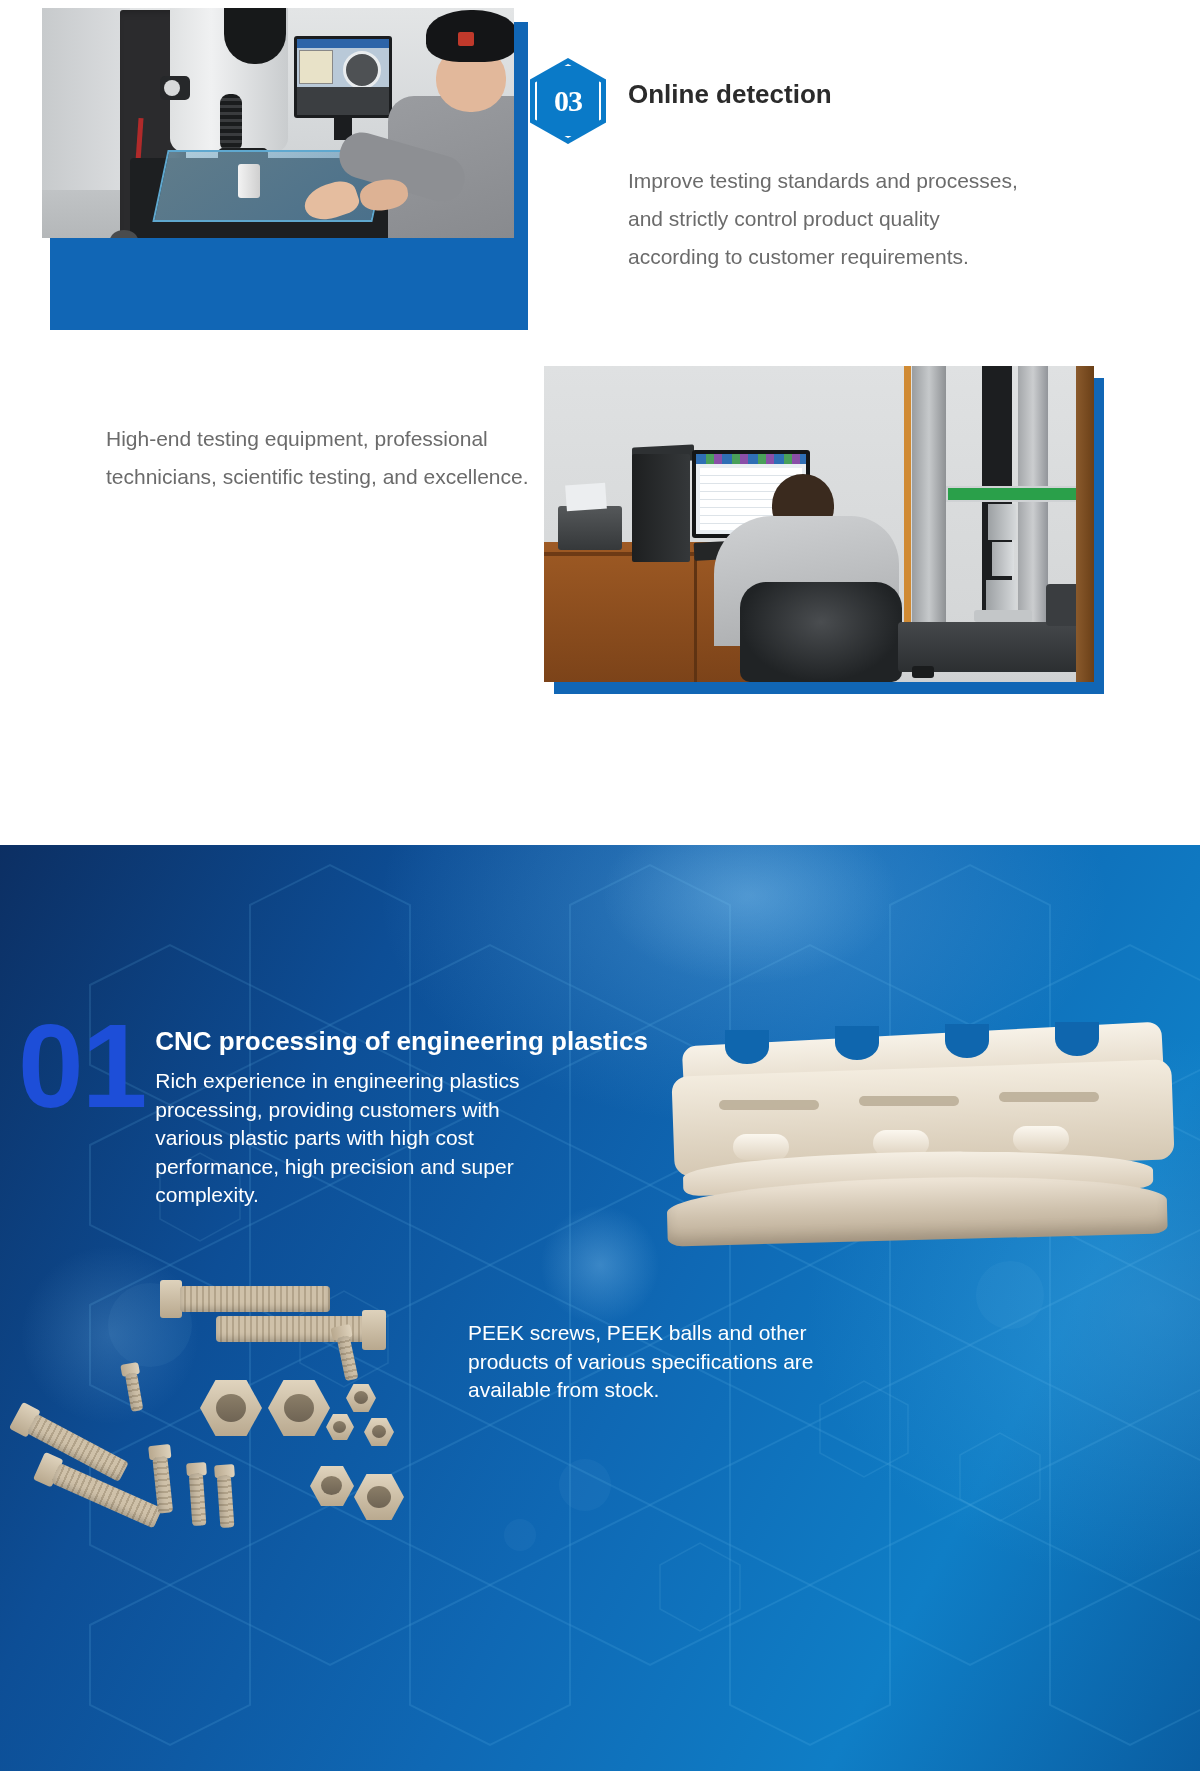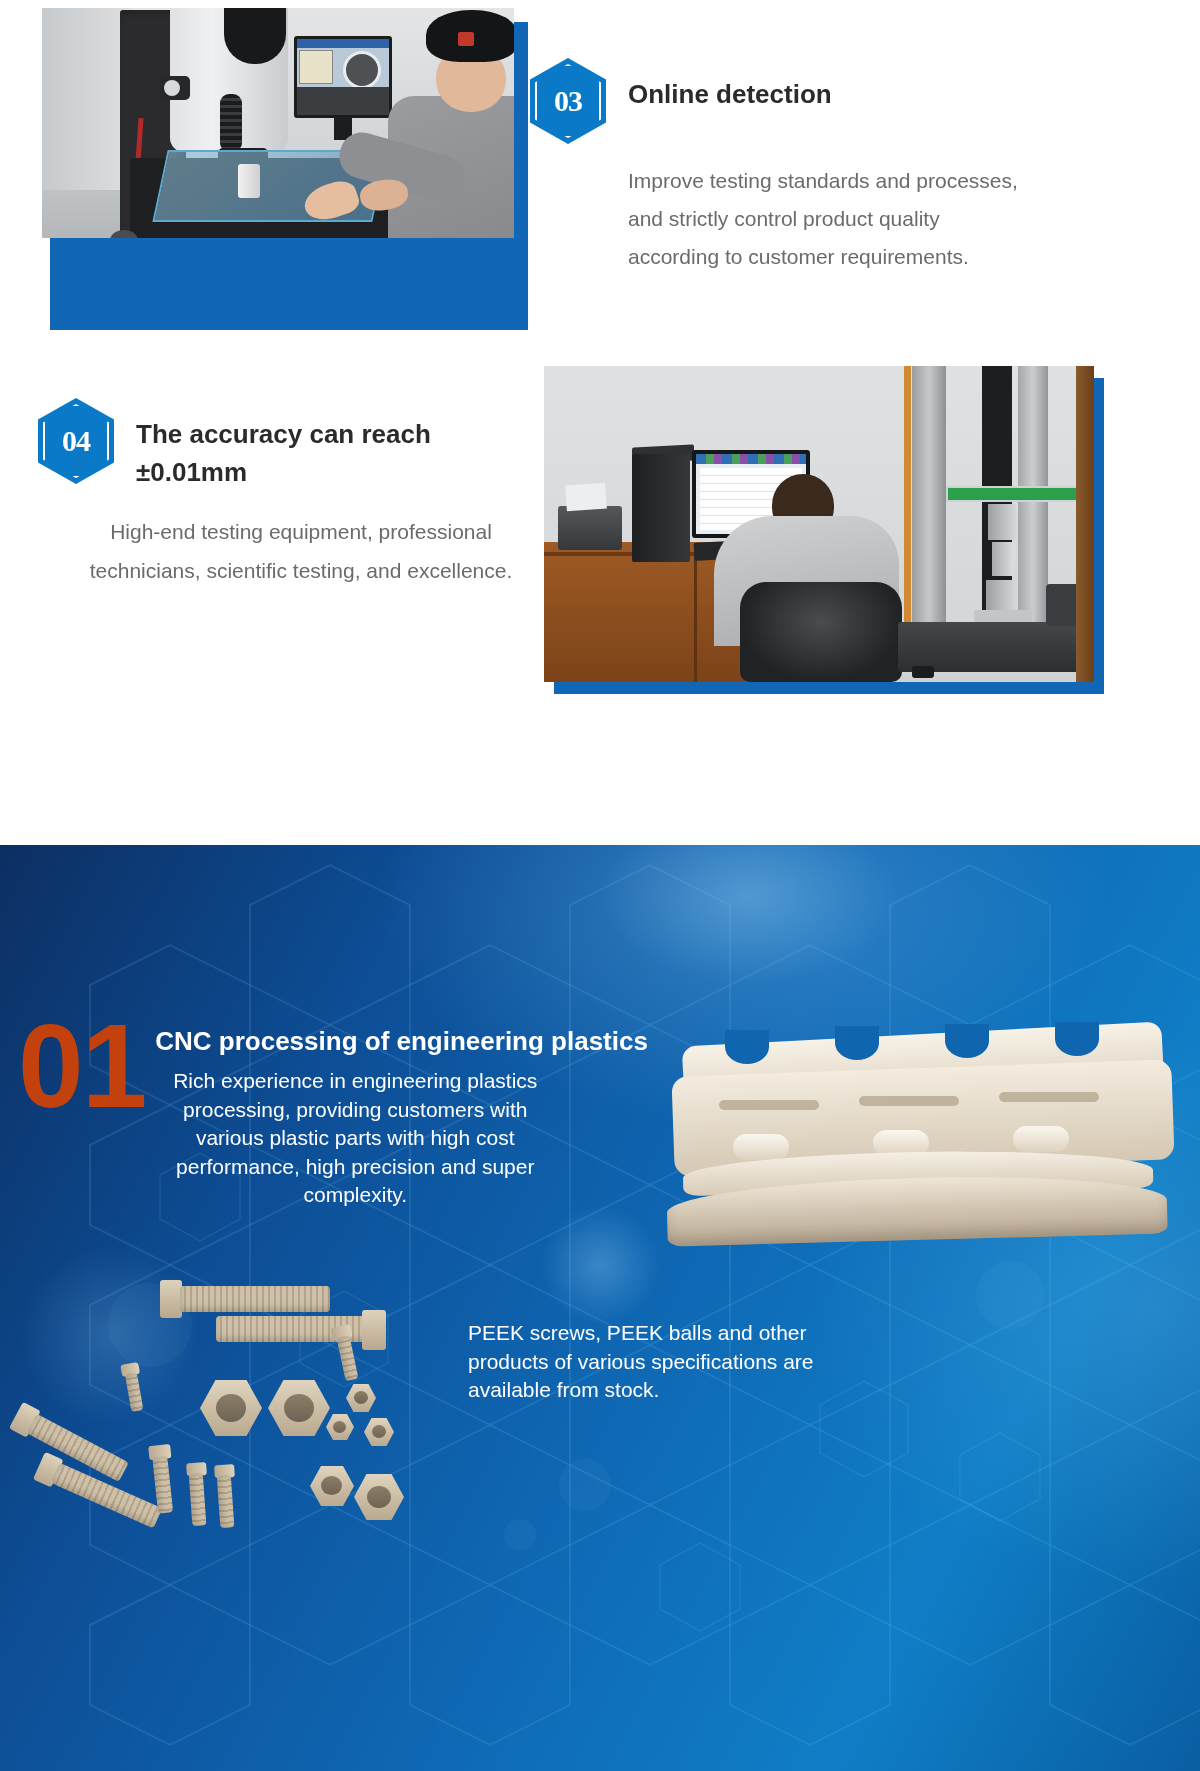--- a/index.html
+++ b/index.html
@@ -123,21 +123,21 @@
     padding-top: 18px;
   }
   .body-text {
     font-size: 21px; color:#6b6b6b; line-height: 1.82; font-weight: normal;
   }
   .block-03 .body-text { margin-top: 18px; margin-left: 98px; width: 392px; }
 
   
   .block-04 { position: absolute; left: 38px; top: 398px; width: 500px; }
   .block-04 .head-title { width: 360px; }
-  .block-04 .body-text { margin-top: 22px; margin-left: 48px; width: 430px; text-align: center; }
+  .block-04 .body-text { margin-top: 22px; margin-left: 68px; width: 430px; }
 
   .photo-wrap-2 { position: absolute; left: 544px; top: 366px; width: 560px; height: 326px; }
   .photo-frame-blue-2 {
     position: absolute; left: 10px; top: 12px; width: 550px; height: 316px;
     background: #1166b5;
   }
   .photo-2 {
     position: absolute; left: 0px; top: 0px; width: 550px; height: 316px;
     overflow:hidden; background:#d8dadb;
   }
@@ -225,30 +225,30 @@
   }
   .title-text {
     font-family:"Liberation Sans", sans-serif;
     font-style: italic; font-size: 48px; color: #0e86d8; font-weight: normal;
     letter-spacing: .5px;
   }
 
   
   .svc-01 { position:absolute; left: 18px; top: 1012px; width: 640px; display:flex; }
   .big-num {
-    font-size: 118px; font-weight: bold; color:#c2410c; line-height: .92;
+    font-size: 118px; font-weight: bold; color:#1d4ed8; line-height: .92;
     font-family:"Liberation Sans", sans-serif; letter-spacing: -2px;
   }
   .svc-01 .big-num { margin-right: 10px; }
   .svc-body { padding-top: 14px; }
   .svc-title {
     font-size: 26px; font-weight: bold; color:#ffffff; line-height:1.2; margin-bottom: 10px;
   }
   .svc-desc { font-size: 21px; color:#ffffff; line-height: 1.36; }
-  .svc-01 .svc-desc { width: 400px; text-align: center; }
+  .svc-01 .svc-desc { width: 400px; }
 
   
   .part-img { position:absolute; left: 655px; top: 1028px; width: 540px; height: 250px; }
   .pp-band { position:absolute; left:12px; top:150px; width:500px; height:62px;
     background: linear-gradient(180deg,#efe6d8,#cfc2ae 55%,#b8a891);
     border-radius: 60% 60% 18px 18px / 34px 34px 10px 10px;
     box-shadow: inset 0 -8px 12px rgba(0,0,0,.12); transform: rotate(-1.5deg);}
   .pp-band2 { position:absolute; left:28px; top:124px; width:470px; height:40px;
     background: linear-gradient(180deg,#f5efe4,#d8cbb7);
     border-radius: 50% 50% 16px 16px / 22px 22px 8px 8px; transform: rotate(-1deg);}
@@ -336,28 +336,20 @@
           <div class="hex-shape"></div>
           <div class="hex-inner"></div>
           <div class="hex-num">03</div>
         </div>
         <div class="head-title">Online detection</div>
       </div>
       <div class="body-text">Improve testing standards and processes, and strictly control product quality according to customer requirements.</div>
     </div>
 
     <div class="block-04">
-      <div class="head-row">
-        <div class="hexbadge">
-          <div class="hex-shape"></div>
-          <div class="hex-inner"></div>
-          <div class="hex-num">04</div>
-        </div>
-        <div class="head-title">The accuracy can reach ±0.01mm</div>
-      </div>
       <div class="body-text">High-end testing equipment, professional technicians, scientific testing, and excellence.</div>
     </div>
 
     <div class="photo-wrap-2">
       <div class="photo-frame-blue-2"></div>
       <div class="photo-2">
         <div class="p2-wall"></div>
         <div class="p2-floor"></div>
         <div class="p2-skirt"></div>
         <div class="p2-desk"></div>

